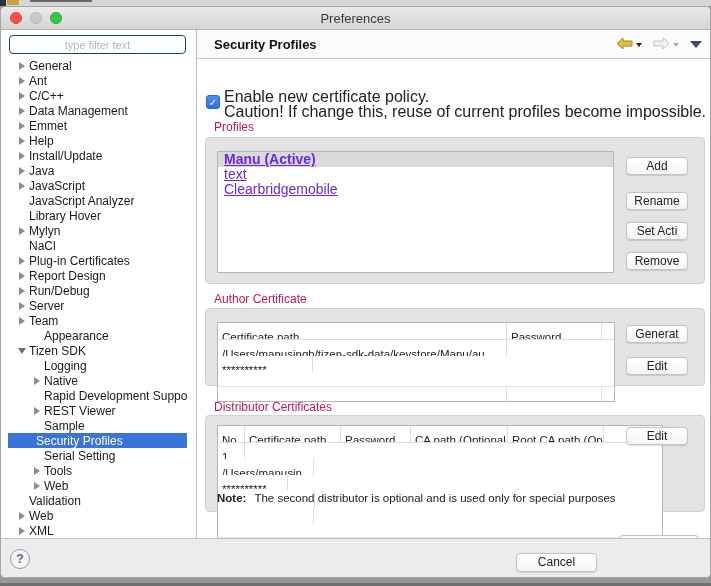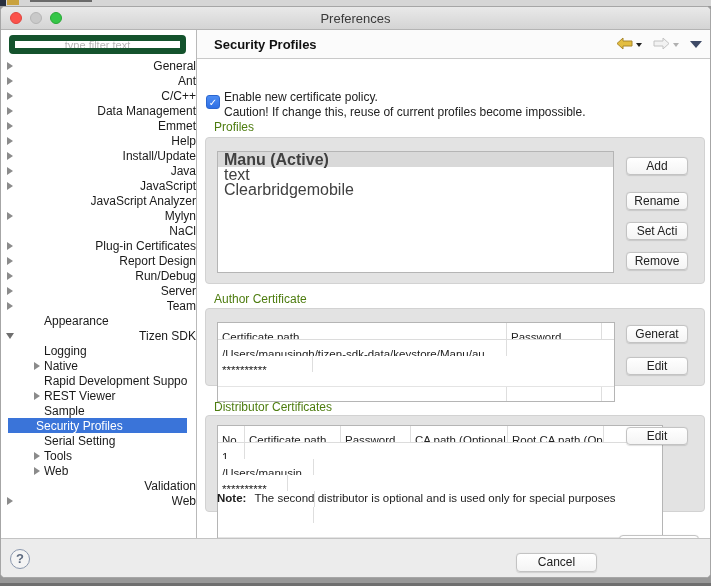--- a/index.html
+++ b/index.html
@@ -23,29 +23,29 @@
   .title{position:absolute;left:0;right:0;top:0;height:23px;line-height:23px;text-align:center;
     font-size:13px;color:#3a3a3a;}
   .light{position:absolute;top:5px;width:12px;height:12px;border-radius:50%;}
   .light.close{left:9px;background:#fb524b;border:1px solid #e0443d;}
   .light.min{left:29px;background:#c9c9c9;border:1px solid #b6b6b6;}
   .light.zoom{left:49px;background:#35c648;border:1px solid #27a835;}
 
   
   .sidebar{position:absolute;left:0;top:23px;width:196px;height:508px;background:#fff;
     border-right:1px solid #b9b9b9;}
-  .filter{position:absolute;left:8px;top:5px;width:177px;height:19px;border:6px solid #14532d;
+  .filter{position:absolute;left:8px;top:5px;width:177px;height:19px;border:1px solid #14532d;
     border-radius:4px;font-size:11px;text-align:center;color:#444;outline:none;background:#fff;
     font-family:"Liberation Sans","DejaVu Sans",sans-serif;}
   .filter::placeholder{color:#b5b5b5;}
   .tree{position:absolute;left:0;top:28px;width:195px;height:480px;overflow:hidden;}
   .trow{height:15px;display:flex;align-items:center;font-size:12px;color:#1a1a1a;
     white-space:nowrap;overflow:hidden;}
   .trow .tri{width:8px;height:8px;display:inline-block;flex:0 0 8px;position:relative;}
-  .trow.lvl0{padding-left:5px;justify-content:space-between;}
+  .trow.lvl0{padding-left:17px;}
   .trow.lvl1{padding-left:32px;}
   .trow .tlabel{margin-left:3px;overflow:hidden;}
   .tri-r::before{content:"";position:absolute;left:1px;top:0;width:0;height:0;
     border-top:4px solid transparent;border-bottom:4px solid transparent;border-left:6px solid #8b8b8b;}
   .tri-d::before{content:"";position:absolute;left:0;top:1px;width:0;height:0;
     border-left:4px solid transparent;border-right:4px solid transparent;border-top:6px solid #6f6f6f;}
   .trow.sel{background:var(--sel,#3a74d9);color:#fff;margin-left:7px;margin-right:9px;
     padding-left:25px;}
   .trow.sel.lvl1{padding-left:25px;}
 
@@ -57,31 +57,31 @@
   .mini-tri{width:0;height:0;border-left:3px solid transparent;border-right:3px solid transparent;border-top:4px solid #222;}
   .mini-tri.dim{border-top-color:#b0b0b0;}
   .menu-tri{width:0;height:0;border-left:6px solid transparent;border-right:6px solid transparent;
     border-top:7px solid var(--navy,#3e4a66);margin-left:8px;}
 
   .pbody{position:absolute;left:0;top:29px;width:100%;height:479px;background:#fff;}
 
   .checkbox{position:absolute;left:9px;top:36px;width:14px;height:14px;border-radius:3px;
     background:linear-gradient(var(--cb,#4d8df4),#2e6fe4);border:1px solid #2a66d0;
     color:#fff;font-size:10px;line-height:13px;text-align:center;font-weight:bold;}
-  .chk-label{position:absolute;left:27px;top:31px;font-size:12px;line-height:14.5px;color:#222;}
-
-  .sec-label{position:absolute;font-size:12px;color:#4d7c0f;}
+  .chk-label{position:absolute;left:27px;top:31px;font-size:16px;line-height:14.5px;color:#222;}
+
+  .sec-label{position:absolute;font-size:12px;color:#be185d;}
 
   .group{position:absolute;left:8px;width:500px;background:#e3e3e3;border:1px solid #d2d2d2;border-radius:4px;}
   .g-profiles{top:78px;height:147px;}
   .g-author{top:249px;height:78px;}
   .g-dist{top:356px;height:97px;}
 
   .plist{position:absolute;left:11px;top:13px;width:397px;height:122px;background:#fff;border:1px solid #b5b5b5;overflow:hidden;}
-  .pitem{height:15px;line-height:15px;font-size:16px;padding-left:6px;color:#404040;white-space:nowrap;}
+  .pitem{height:15px;line-height:15px;font-size:14px;padding-left:6px;color:#6d28d9;white-space:nowrap;text-decoration:underline;}
   .pitem.active{font-weight:bold;background:var(--actbg,#d9d9d9);}
 
   .btn{position:absolute;height:18px;border:1px solid #c3c3c3;border-radius:4px;
     background:linear-gradient(#ffffff,#f4f4f4);font-size:12px;color:#222;text-align:center;
     line-height:16px;white-space:nowrap;overflow:hidden;box-shadow:0 0.5px 1px rgba(0,0,0,.12);}
   .bcol{left:420px;width:62px;}
 
   .tbl{position:absolute;background:#fff;border:1px solid #b5b5b5;font-size:11.5px;color:#222;}
   .tr{display:flex;align-items:stretch;}
   .trh{border-bottom:1px solid #dcdcdc;background:#fff;}
@@ -158,20 +158,24 @@
         </div>
         <div class="trow lvl0">
           <span class="tri tri-r"></span>
           <span class="tlabel">JavaScript</span>
         </div>
         <div class="trow lvl0">
           <span class="tri "></span>
           <span class="tlabel">JavaScript Analyzer</span>
         </div>
         <div class="trow lvl0">
+          <span class="tri "></span>
+          <span class="tlabel">Library Hover</span>
+        </div>
+        <div class="trow lvl0">
           <span class="tri tri-r"></span>
           <span class="tlabel">Mylyn</span>
         </div>
         <div class="trow lvl0">
           <span class="tri "></span>
           <span class="tlabel">NaCl</span>
         </div>
         <div class="trow lvl0">
           <span class="tri tri-r"></span>
           <span class="tlabel">Plug-in Certificates</span>
@@ -235,20 +239,24 @@
           <span class="tri tri-r"></span>
           <span class="tlabel">Web</span>
         </div>
         <div class="trow lvl0">
           <span class="tri "></span>
           <span class="tlabel">Validation</span>
         </div>
         <div class="trow lvl0">
           <span class="tri tri-r"></span>
           <span class="tlabel">Web</span>
+        </div>
+        <div class="trow lvl0">
+          <span class="tri tri-r"></span>
+          <span class="tlabel">XML</span>
         </div>
       </div>
   </div>
 
   <div class="main">
     <div class="phead">
       <div class="ptitle">Security Profiles</div>
       <div class="navicons">
         <span>
           <svg width="17" height="13" viewBox="0 0 17 13">

